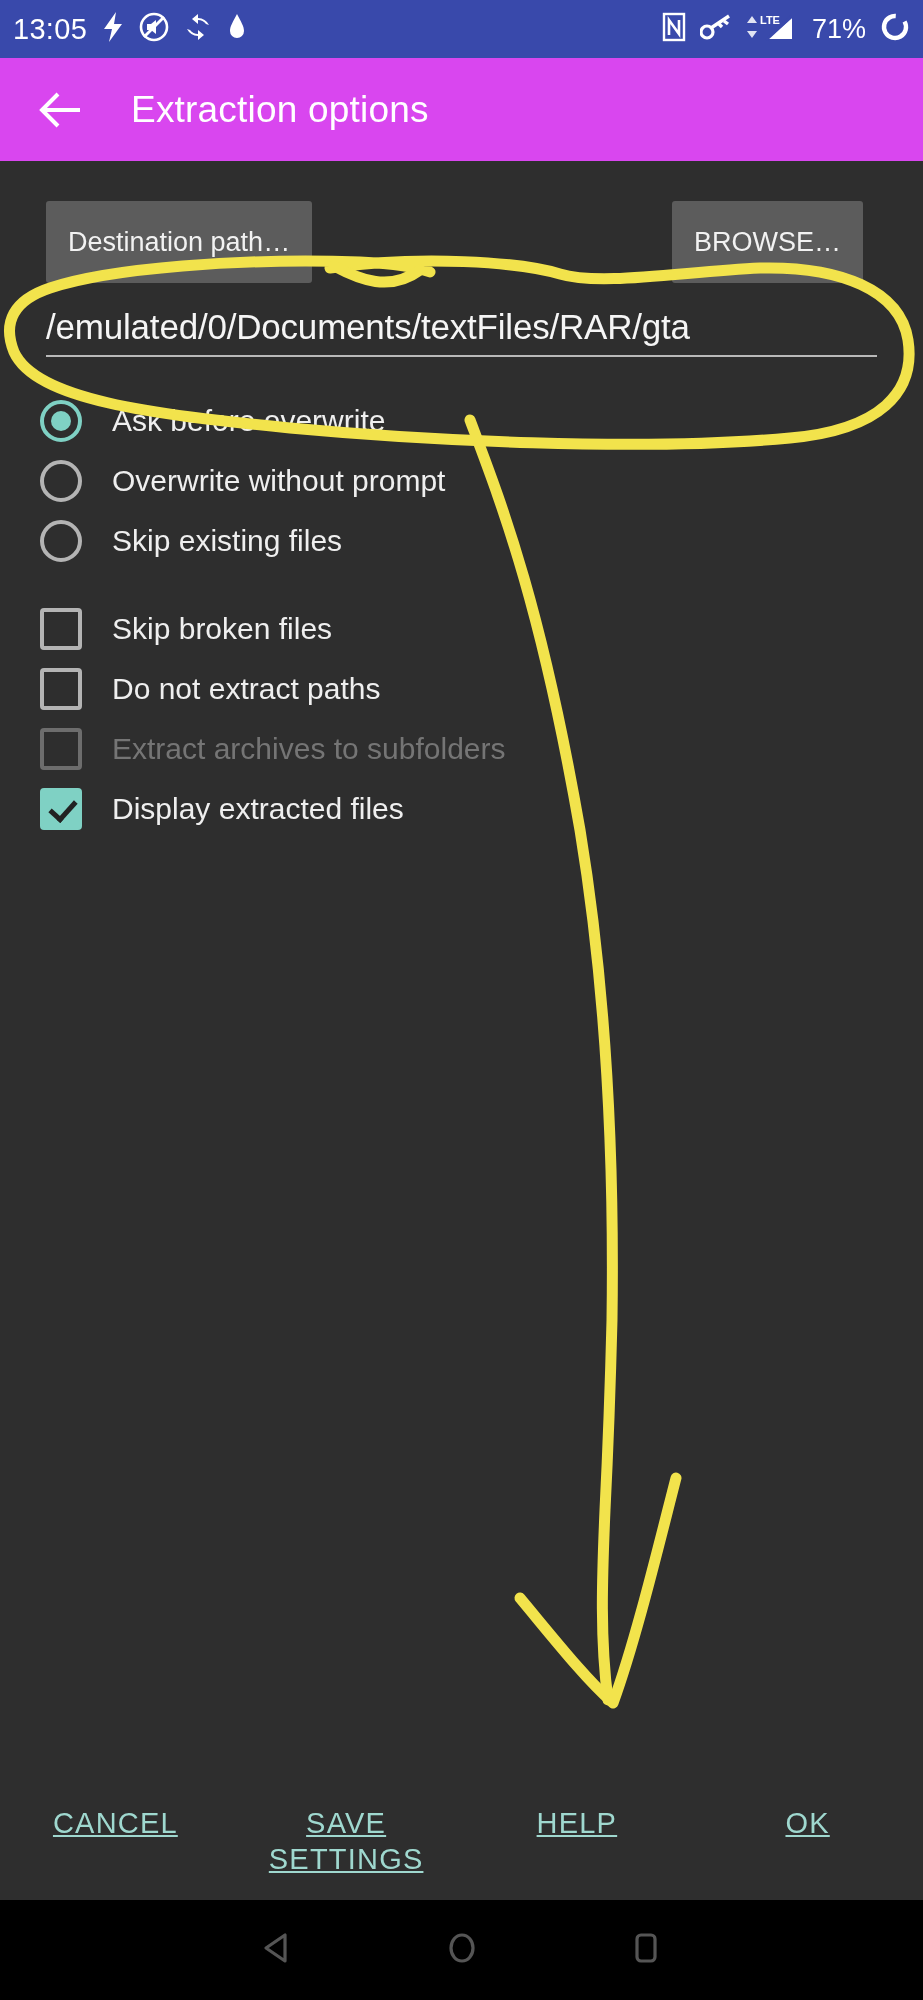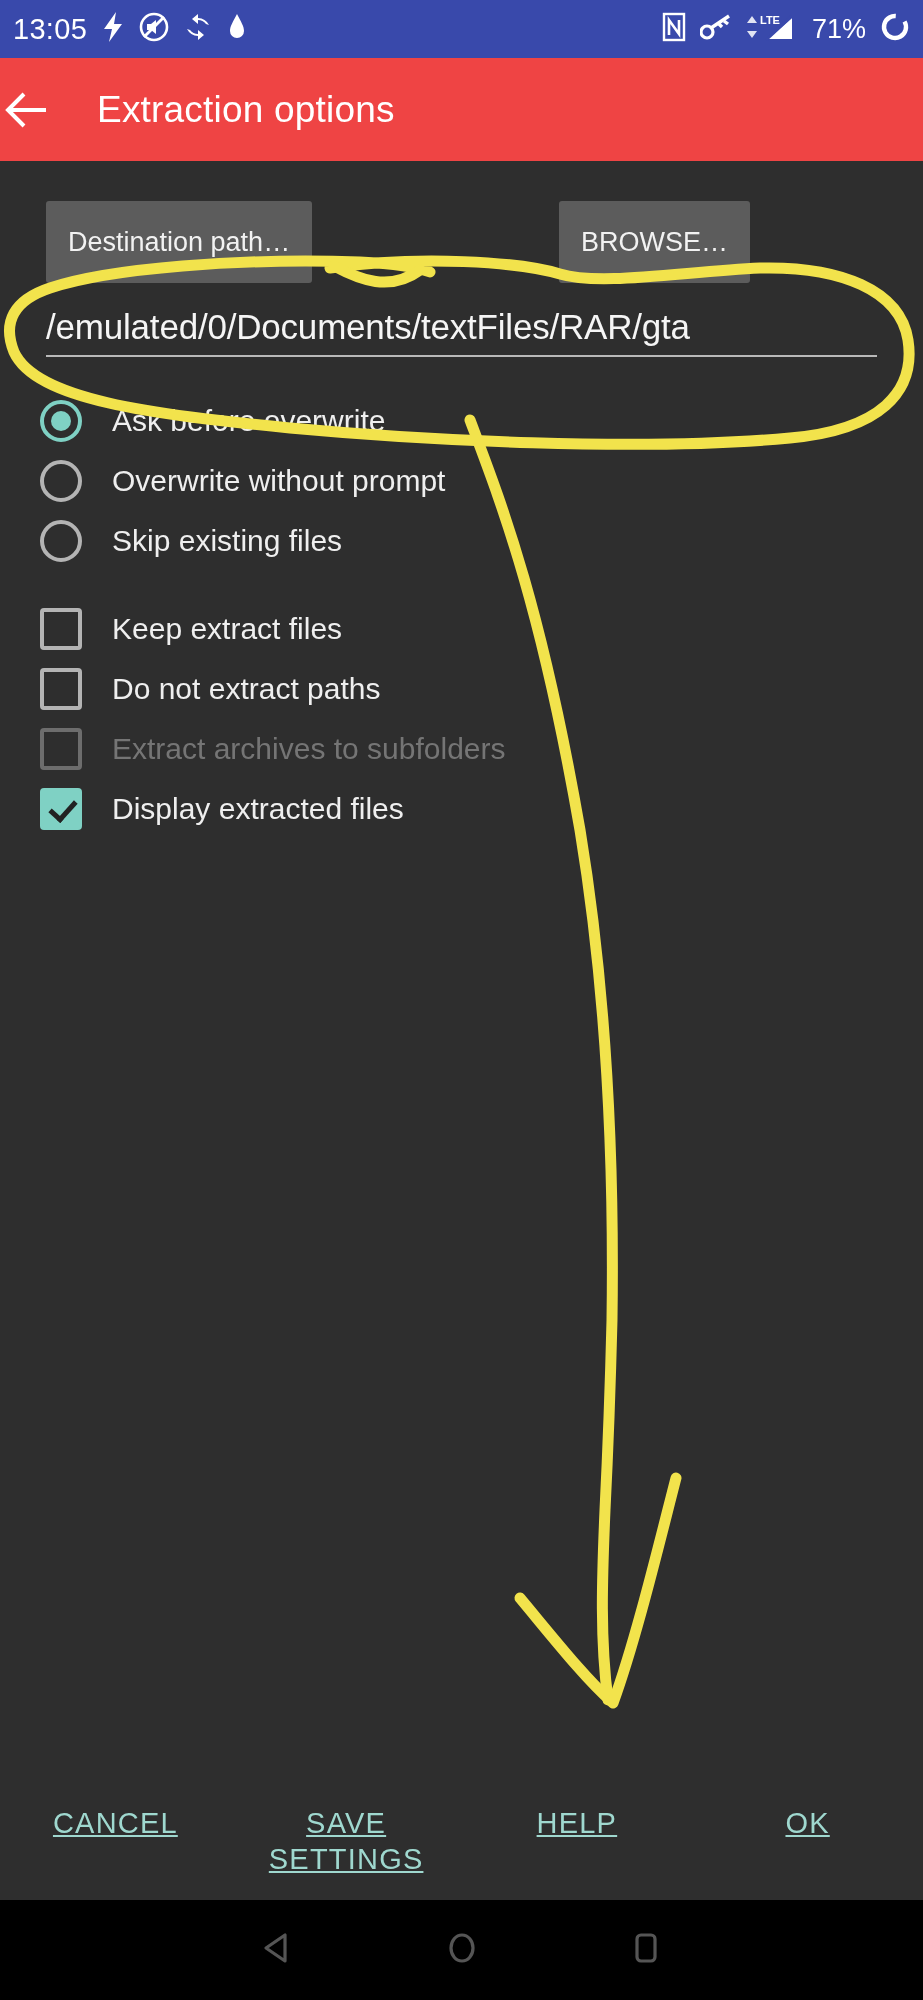--- a/index.html
+++ b/index.html
@@ -29,22 +29,23 @@
   .sb-left { display:flex; align-items:center; gap: 15px; }
   .sb-right { margin-left:auto; display:flex; align-items:center; gap: 14px; }
   .sb-clock { font-size: 29px; letter-spacing: .3px; line-height:1; }
   .sb-battery { font-size: 27px; line-height:1; }
   .sb-ico { display:block; }
 
   
   .appbar {
     position:absolute; top:58px; left:0;
     width:923px; height:103px;
-    background:#ef4444;
+    background:#d946ef;
     display:flex; align-items:center;
+    padding-left: 34px;
     color:#fff;
   }
   .back-btn {
     width: 54px; height: 54px;
     display:flex; align-items:center; justify-content:center;
     cursor:pointer;
   }
   .appbar-title {
     font-size: 37px;
     font-weight: 400;
@@ -55,21 +56,21 @@
 
   
   .content {
     position:absolute; top:161px; left:0;
     width:923px; height:1739px;
     background:#2e2e2e;
   }
 
   .path-row {
     position:absolute; top:40px; left:46px;
-    width: 704px; height: 82px;
+    width: 817px; height: 82px;
   }
   .chip {
     position:absolute; top:0;
     background:#5c5c5c;
     color:#f2f2f2;
     font-size:27px;
     display:flex; align-items:center;
     padding: 0 22px;
     height: 82px;
     border-radius: 3px;
@@ -298,21 +299,21 @@
 
       <div class="opt">
         <span class="radio"></span>
         <span class="lbl">Skip existing files</span>
       </div>
 
       <div class="spacer"></div>
 
       <div class="opt">
         <span class="cbox"></span>
-        <span class="lbl">Keep extract files</span>
+        <span class="lbl">Skip broken files</span>
       </div>
 
       <div class="opt">
         <span class="cbox"></span>
         <span class="lbl">Do not extract paths</span>
       </div>
 
       <div class="opt disabled">
         <span class="cbox dim"></span>
         <span class="lbl">Extract archives to subfolders</span>

